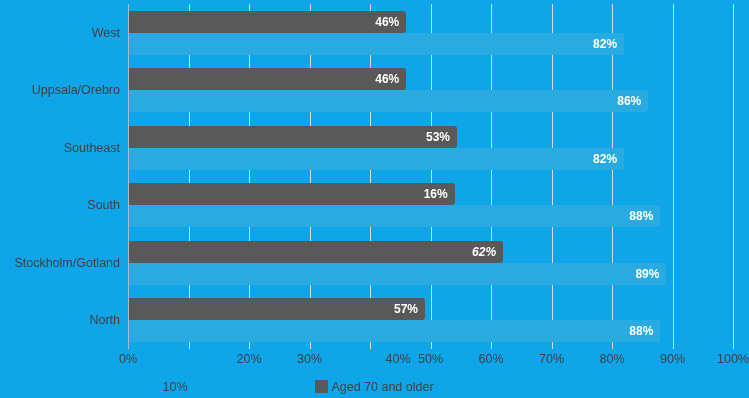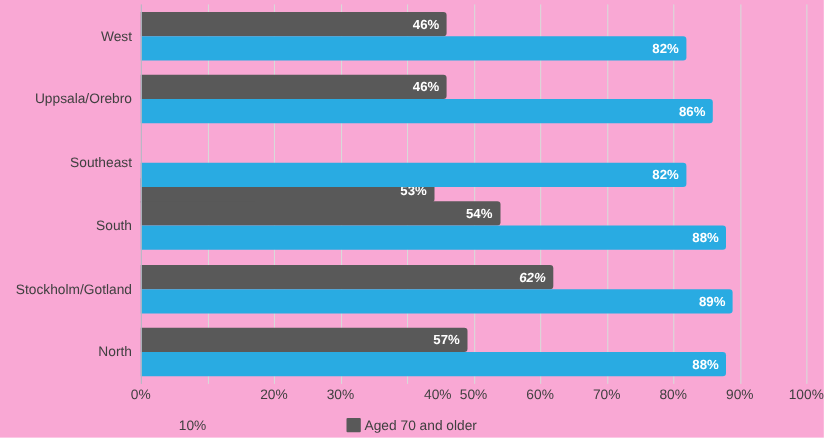--- a/index.html
+++ b/index.html
@@ -8,21 +8,21 @@
     background: #ffffff;
   }
   body {
     font-family: "Liberation Sans", sans-serif;
     color: #404040;
   }
   #chart-root {
     position: relative;
     width: 749px;
     height: 398px;
-    background: #f9a8d4;
+    background: #0ea5e9;
     overflow: hidden;
   }
 
   
   #plot-area {
     position: absolute;
     left: 128px;
     top: 4px;
     width: 605px;
     height: 345px;
@@ -181,34 +181,34 @@
           </div>
         </div>
         <div class="bar-row" style="top: 22px; width: 100%;">
           <div class="bar under" style="width: 520.3px; background: rgb(41, 171, 226);">
             <span class="bar-label">86%</span>
           </div>
         </div>
       </div>
       <div class="cat-group" style="top: 121.75px; height: 44px;">
         <div class="bar-row" style="top: 0px; width: 100%;">
-          <div class="bar older" style="width: 267px; background: rgb(89, 89, 89); margin-top: 36px;">
+          <div class="bar older" style="width: 329px; background: rgb(89, 89, 89);">
             <span class="bar-label">53%</span>
           </div>
         </div>
         <div class="bar-row" style="top: 22px; width: 100%;">
           <div class="bar under" style="width: 496.1px; background: rgb(41, 171, 226);">
             <span class="bar-label">82%</span>
           </div>
         </div>
       </div>
       <div class="cat-group" style="top: 179.25px; height: 44px;">
         <div class="bar-row" style="top: 0px; width: 100%;">
           <div class="bar older" style="width: 326.7px; background: rgb(89, 89, 89);">
-            <span class="bar-label">54%</span>
+            <span class="bar-label">16%</span>
           </div>
         </div>
         <div class="bar-row" style="top: 22px; width: 100%;">
           <div class="bar under" style="width: 532.4px; background: rgb(41, 171, 226);">
             <span class="bar-label">88%</span>
           </div>
         </div>
       </div>
       <div class="cat-group" style="top: 236.75px; height: 44px;">
         <div class="bar-row" style="top: 0px; width: 100%;">

